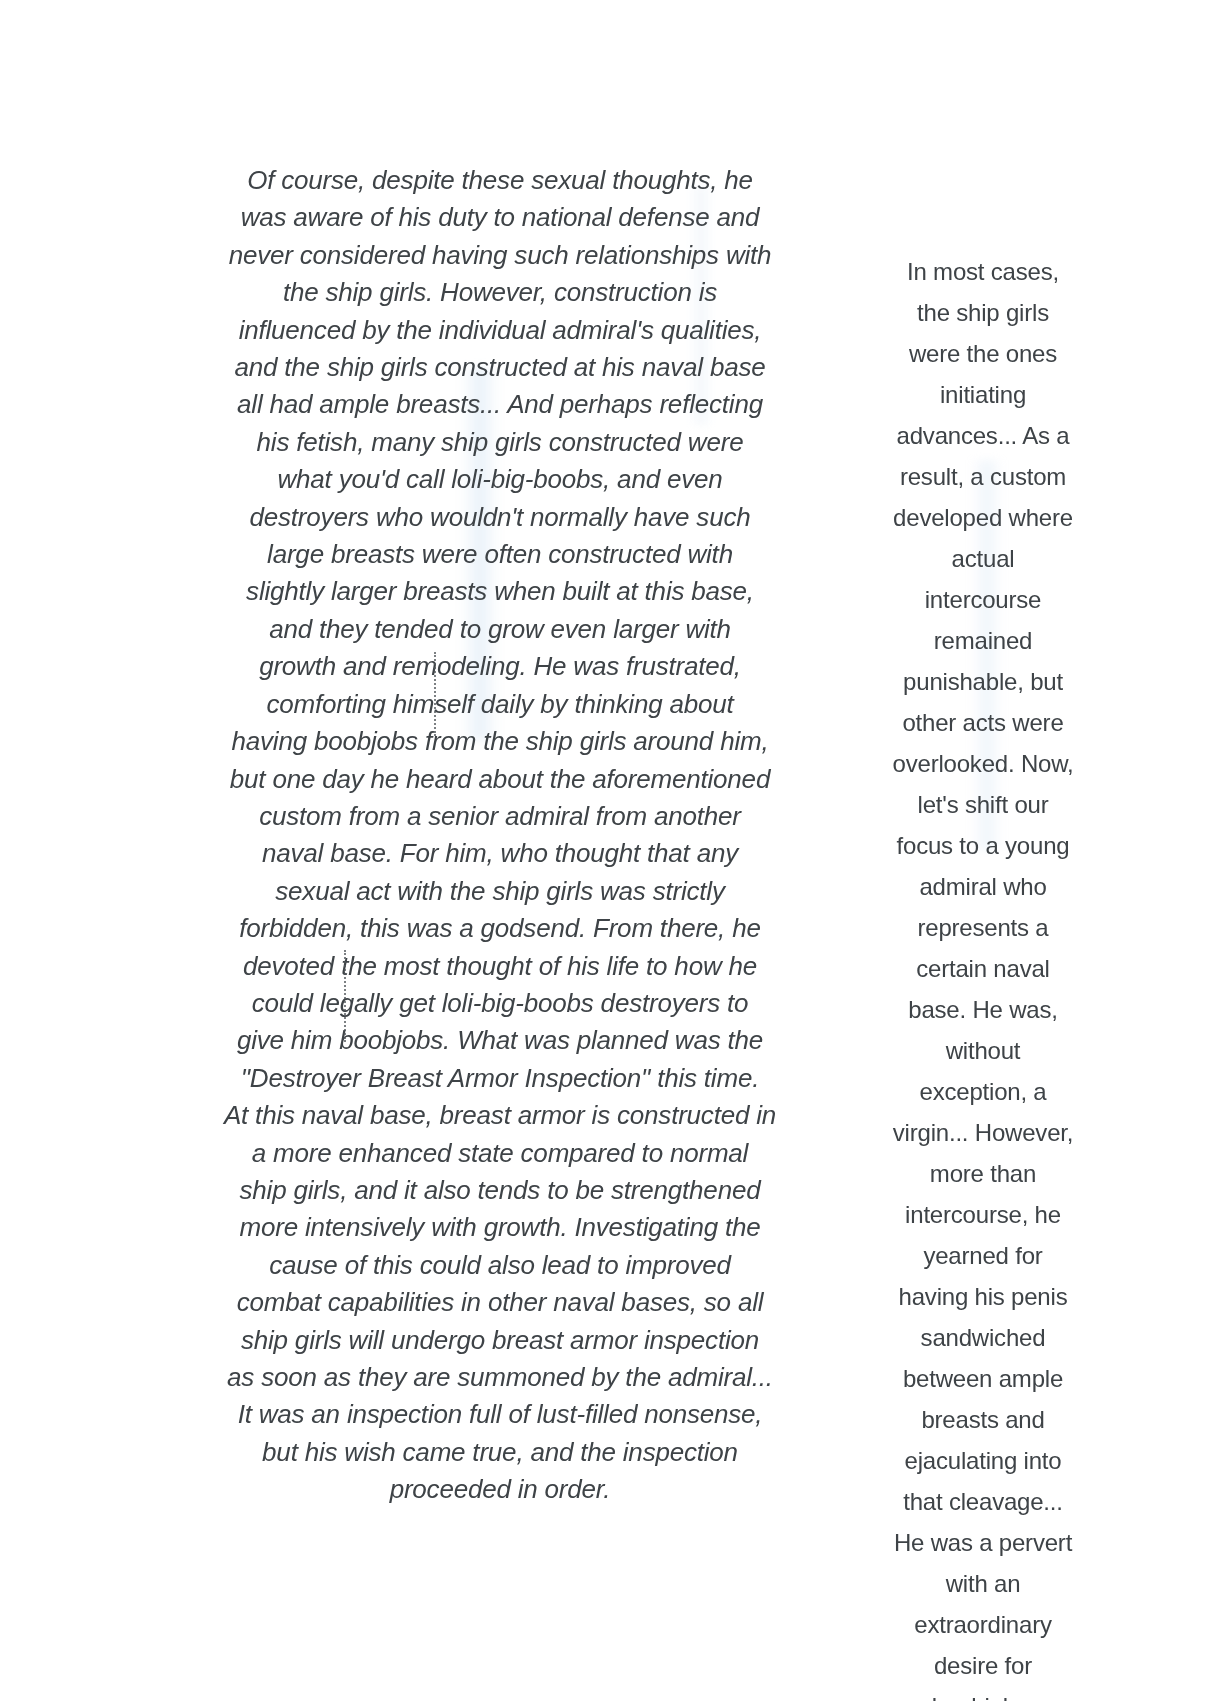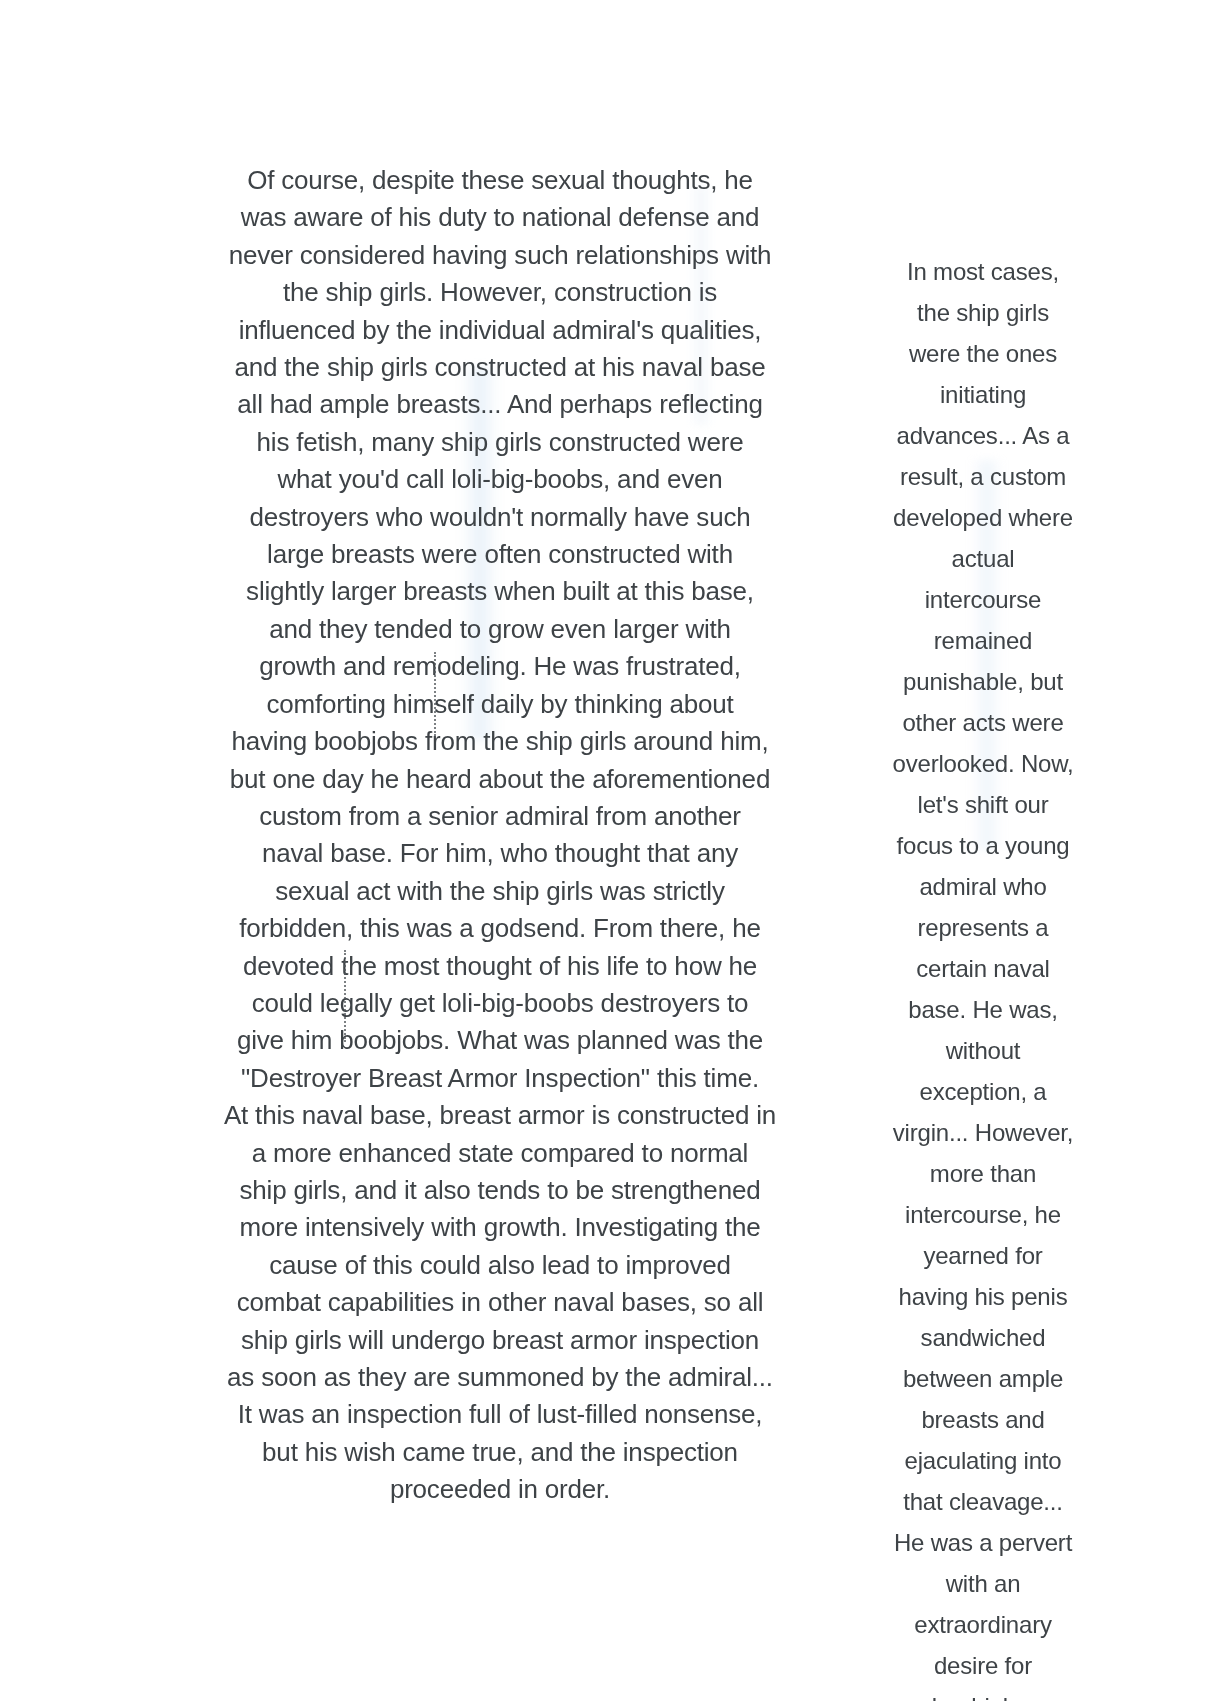--- a/index.html
+++ b/index.html
@@ -25,20 +25,21 @@
     white-space: pre-line;
     color: #3e4347;
     letter-spacing: -0.2px;
   }
   .main-text {
     left: 160px;
     top: 162px;
     width: 680px;
     font-size: 26px;
     line-height: 37.4px;
+    font-style: italic;
   }
   .side-text {
     left: 858px;
     top: 251px;
     width: 250px;
     font-size: 24px;
     line-height: 41px;
   }
   .smudge {
     position: absolute;

